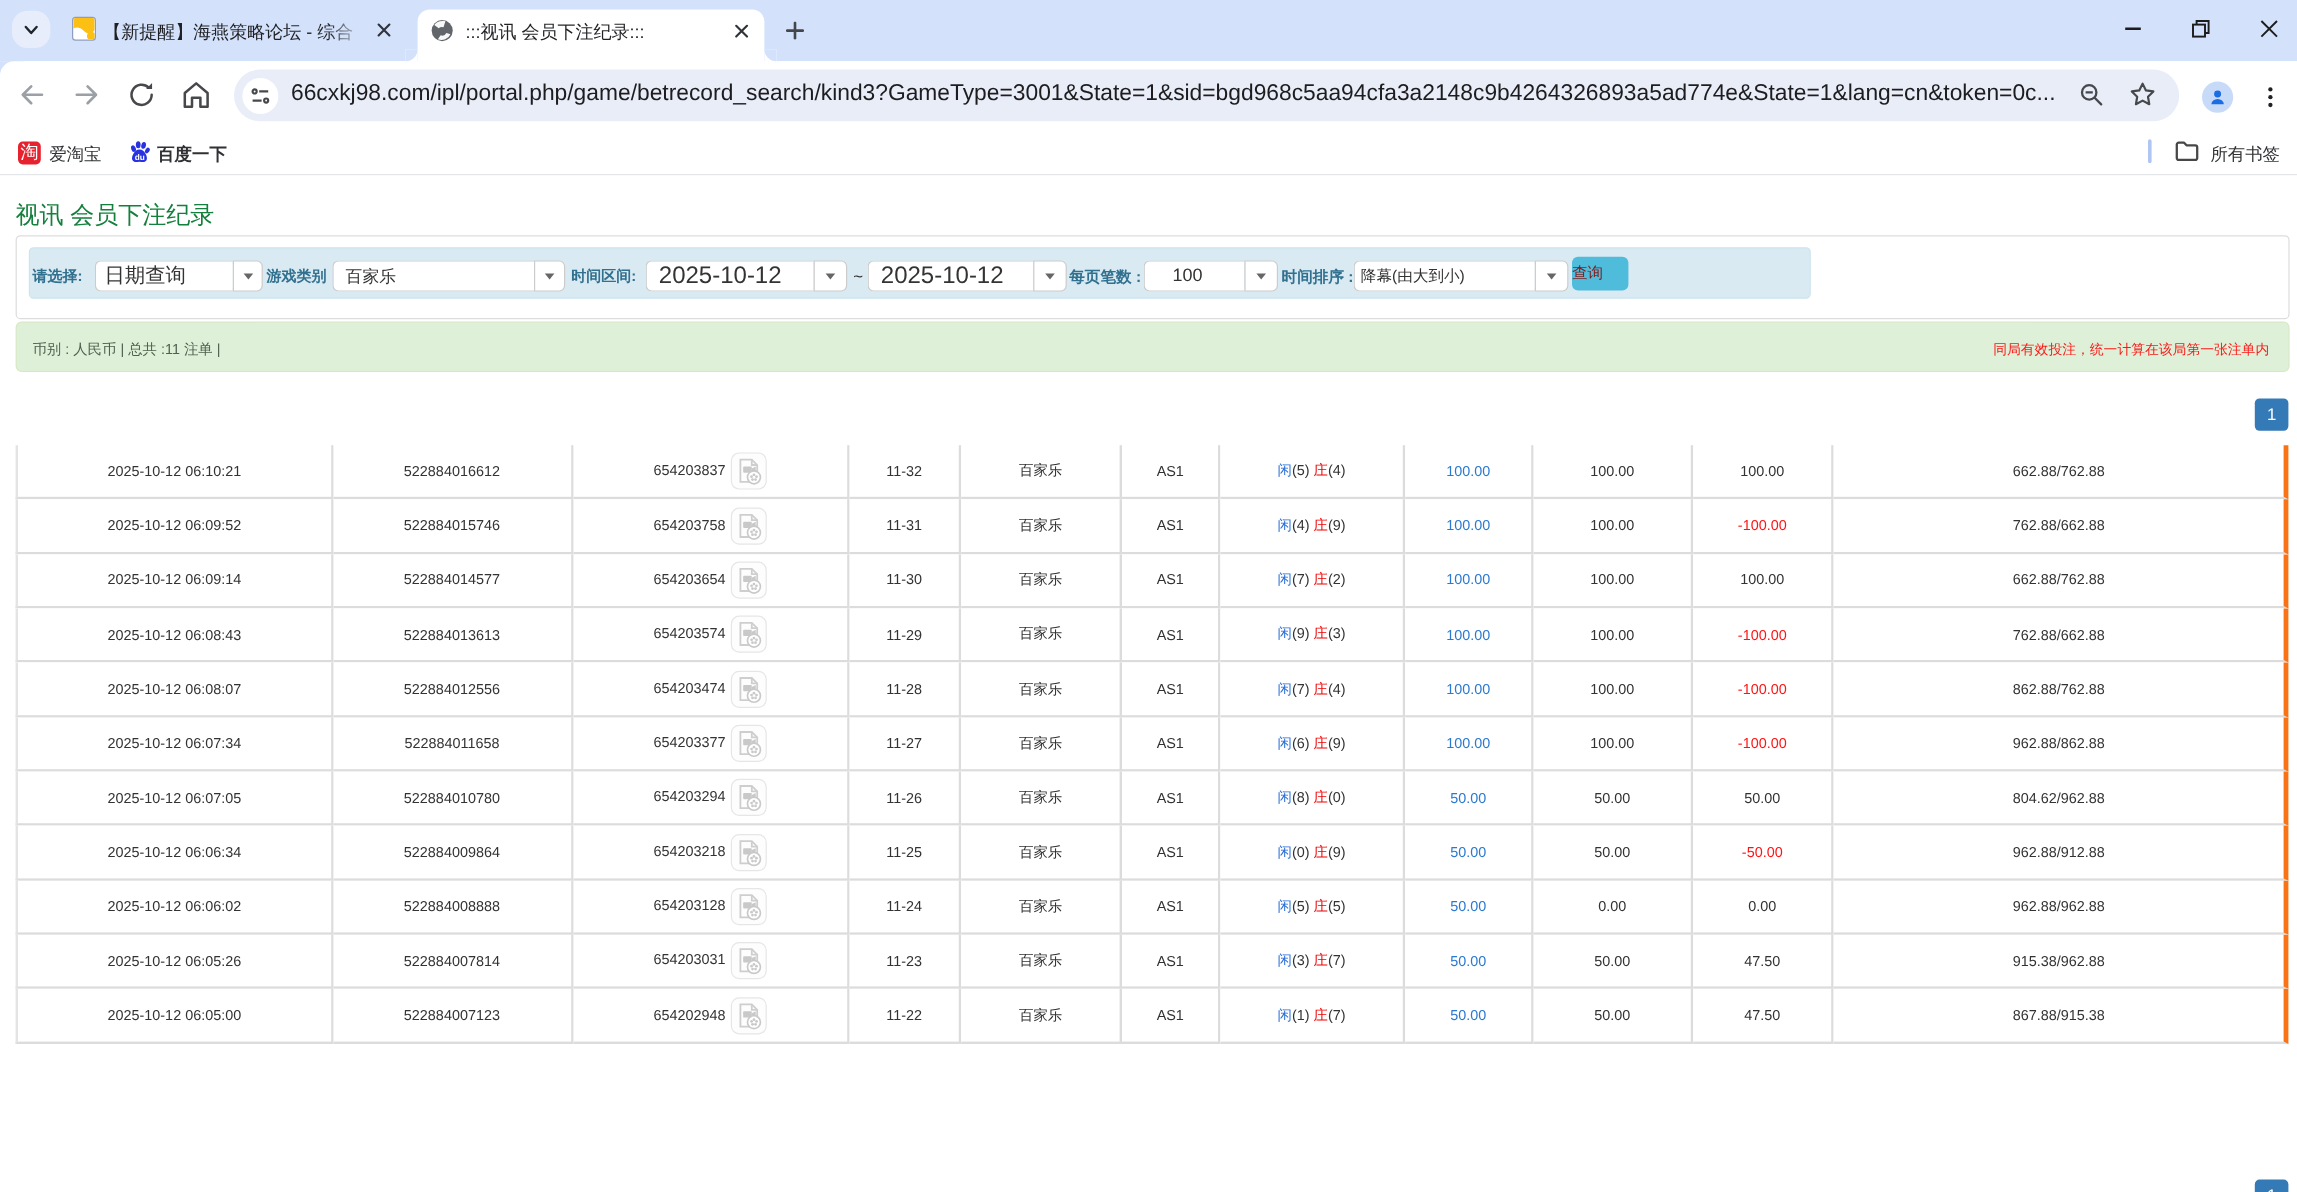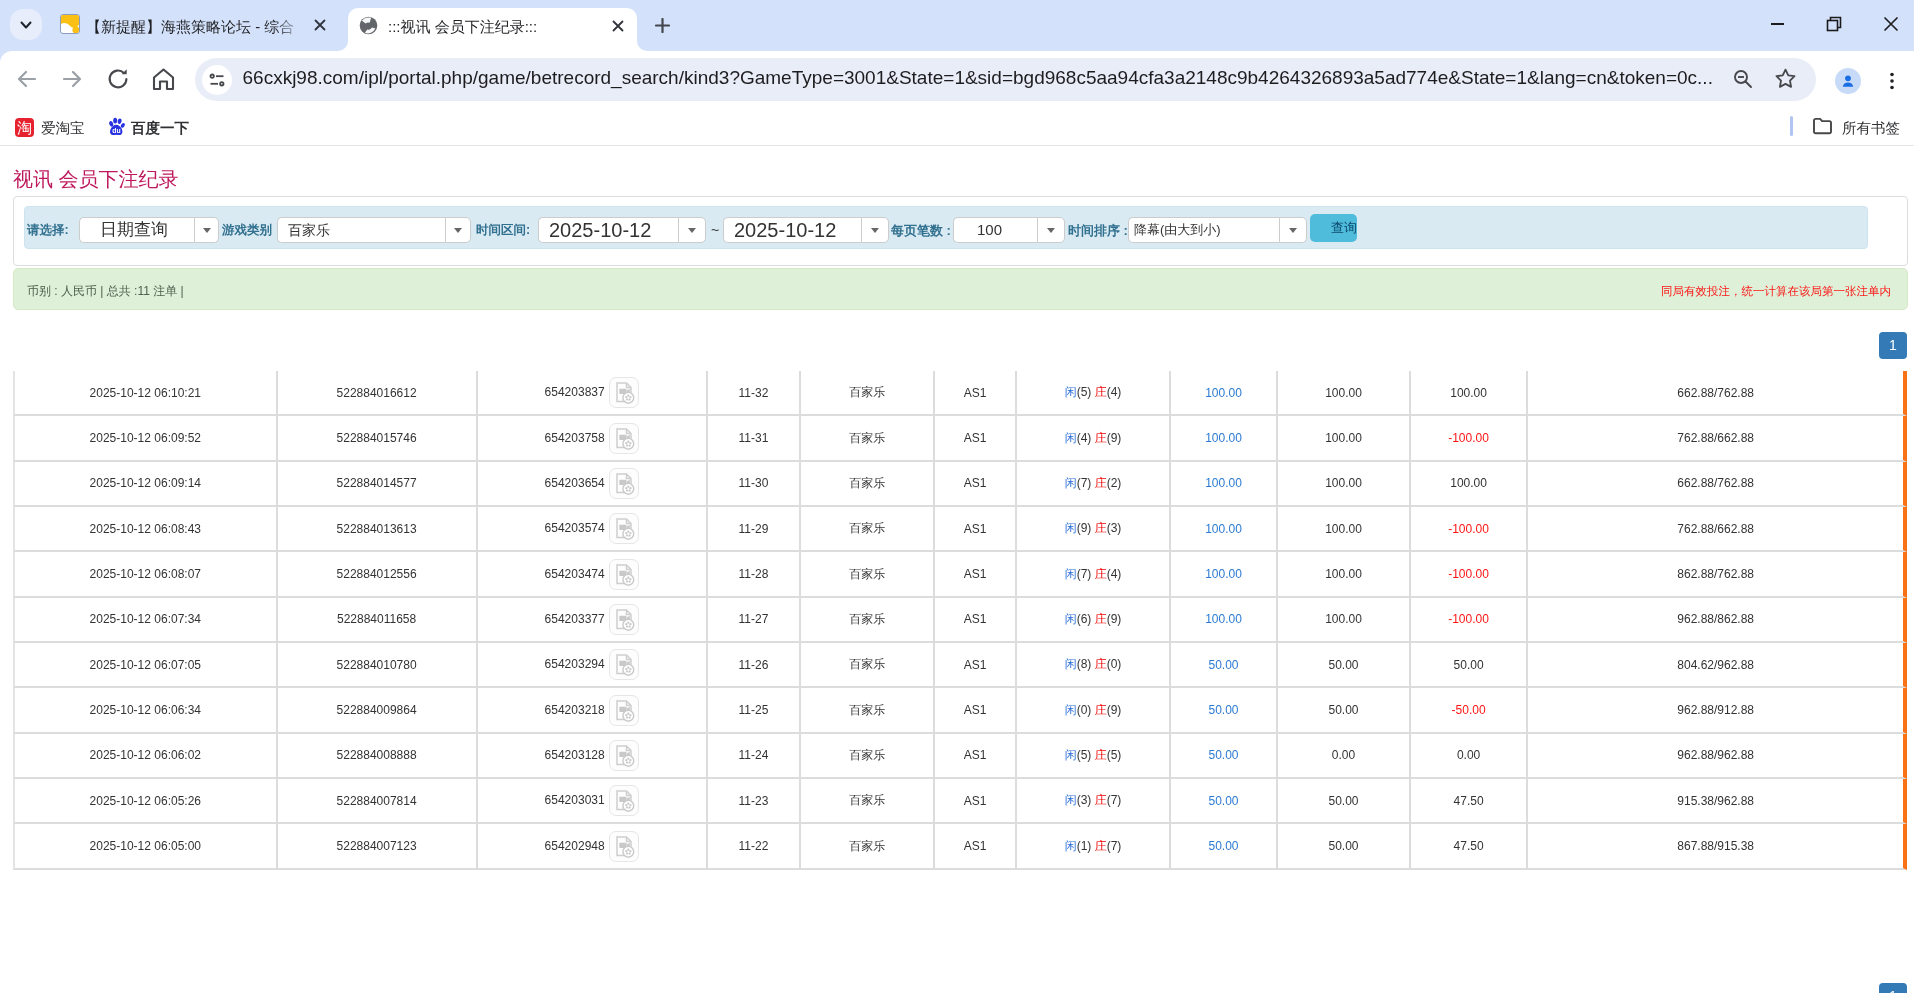--- a/index.html
+++ b/index.html
@@ -26,28 +26,28 @@
   .tbicon { position:absolute; top:65px; }
   #omni { position:absolute; left:195px; top:58px; width:1621px; height:43px; border-radius:21.5px; background:#e9edf8; }
   #omni .sitecirc { position:absolute; left:6.5px; top:6.5px; width:30px; height:30px; border-radius:50%; background:#fff; }
   #urltext { position:absolute; left:47.5px; top:8.5px; font-size:19px; color:#1d1d20; white-space:nowrap; width:1490px; overflow:hidden; }
   #avatar { position:absolute; left:1835px; top:68px; width:26px; height:26px; border-radius:50%; background:#c7dbf9; overflow:hidden; }
   
   #tbicoico { position:absolute; left:15px; top:118px; width:19px; height:19px; border-radius:4px; background:#e6222e; color:#fff; font-size:15px; line-height:19px; text-align:center; }
   .bktext { position:absolute; top:119px; font-size:14.5px; color:#303134; }
   #bksep { position:absolute; left:1790px; top:116px; width:3px; height:20px; background:#aec6f1; border-radius:2px; }
   
-  #ptitle { position:absolute; left:13px; top:166px; font-size:20px; color:#be185d; }
+  #ptitle { position:absolute; left:13px; top:166px; font-size:20px; color:#15803d; }
   #panel { position:absolute; left:13px; top:196px; width:1895px; height:70px; background:#fff; border:1px solid #ddd; border-radius:4px; }
-  #bluebar { position:absolute; left:10px; top:9px; width:1844px; height:43px; background:#d9eaf3; border:1px solid #cde4ef; border-radius:4px; }
+  #bluebar { position:absolute; left:10px; top:9px; width:1485px; height:43px; background:#d9eaf3; border:1px solid #cde4ef; border-radius:4px; }
   .flabel { position:absolute; top:15px; font-size:12.5px; font-weight:bold; color:#31708f; white-space:nowrap; }
   .cinput { position:absolute; top:10px; height:26px; background:#fff; border:1px solid #ccc; border-radius:5px 0 0 5px; border-right:none; font-size:16px; color:#333; line-height:24px; padding-left:10px; white-space:nowrap; }
   .cbtn { position:absolute; top:10px; height:26px; background:#fff; border:1px solid #ccc; border-radius:0 5px 5px 0; }
   .cbtn i { position:absolute; left:50%; top:50%; margin-left:-4px; margin-top:-2px; width:0; height:0; border-left:4.5px solid transparent; border-right:4.5px solid transparent; border-top:5px solid #666; }
-  #qbtn { position:absolute; left:1285px; top:7px; width:47px; height:28px; background:#50bcdc; border-radius:5px; color:#0c4a6e; font-size:13px; text-align:right; line-height:28px; }
+  #qbtn { position:absolute; left:1285px; top:7px; width:47px; height:28px; background:#50bcdc; border-radius:5px; color:#7f1d1d; font-size:13px; text-align:left; line-height:28px; }
   #greenbar { position:absolute; left:13px; top:268px; width:1895px; height:42px; background:#dff0d8; border:1px solid #d6e9c6; border-radius:5px; }
   #greenbar .gtext { position:absolute; left:13px; top:14px; font-size:12px; color:#4f604f; }
   #greenbar .rtext { position:absolute; right:16px; top:15px; font-size:11.5px; color:#fb1717; }
   .pgbtn { position:absolute; width:28px; height:27px; background:#337ab7; border-radius:4px; color:#fff; font-size:14px; text-align:center; line-height:27px; }
   
   #btable { position:absolute; left:13px; top:371px; width:1894px; border-collapse:separate; border-spacing:0; table-layout:fixed; }
   #btable th { background:#1b1b1b; color:#fff; font-size:12.5px; font-weight:bold; height:28.5px; border-right:2px solid #fff; }
   #btable th:last-child { border-right:none; }
   #btable td { background:#fff; font-size:12px; color:#333; text-align:center; height:45.35px; border-right:2px solid #dcdcdc; border-bottom:2px solid #dcdcdc; padding:0; }
   #btable tr.data td:first-child { border-left:2px solid #e4e4e4; }
@@ -181,21 +181,21 @@
 <span class="bktext" style="left:131px;font-weight:bold;">百度一下</span>
 <div id="bksep"></div>
 <svg style="position:absolute;left:1812px;top:117px;" width="21" height="18" viewBox="0 0 21 18">
     <path d="M2 3.5 a1.6 1.6 0 0 1 1.6 -1.6 h4.5 l2 2.2 h7.3 a1.6 1.6 0 0 1 1.6 1.6 v9 a1.6 1.6 0 0 1 -1.6 1.6 H3.6 A1.6 1.6 0 0 1 2 14.7 Z" fill="none" stroke="#474747" stroke-width="1.9" stroke-linejoin="round"></path>
   </svg>
 <span class="bktext" style="left:1842px;">所有书签</span>
 <div id="ptitle">视讯 会员下注纪录</div>
 <div id="panel">
   <div id="bluebar">
     <span class="flabel" style="left:2px;">请选择:</span>
-    <div class="cinput" style="left:54px; width:115px; font-size:17px; padding-left:20px;">日期查询</div>
+    <div class="cinput" style="left:54px; width:115px; font-size:17px; padding-left:7px;">日期查询</div>
     <div class="cbtn" style="left:169px; width:25px;">
         <i></i>
       </div>
     <span class="flabel" style="left:197px;">游戏类别</span>
     <div class="cinput" style="left:252px; width:168px; font-size:14px;">百家乐</div>
     <div class="cbtn" style="left:420px; width:26px;">
         <i></i>
       </div>
     <span class="flabel" style="left:451px;">时间区间:</span>
     <div class="cinput" style="left:513px; width:140px; font-size:20px;">2025-10-12</div>

